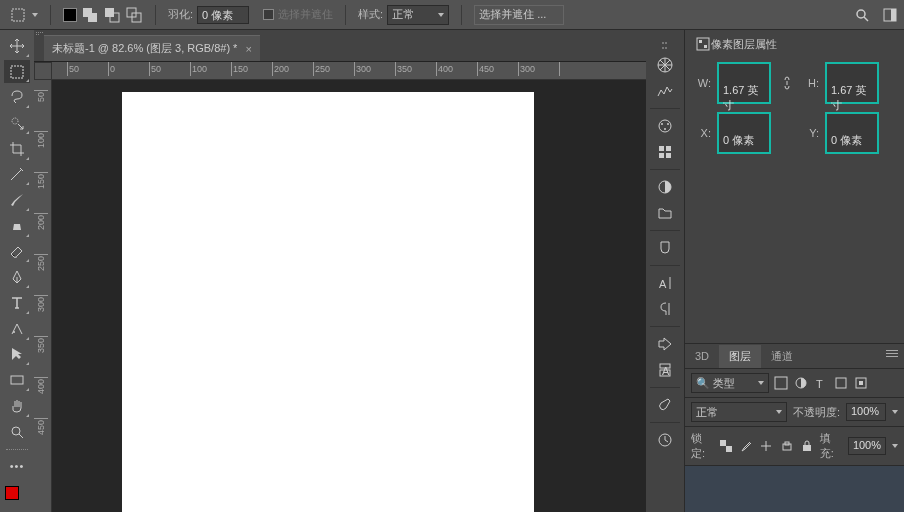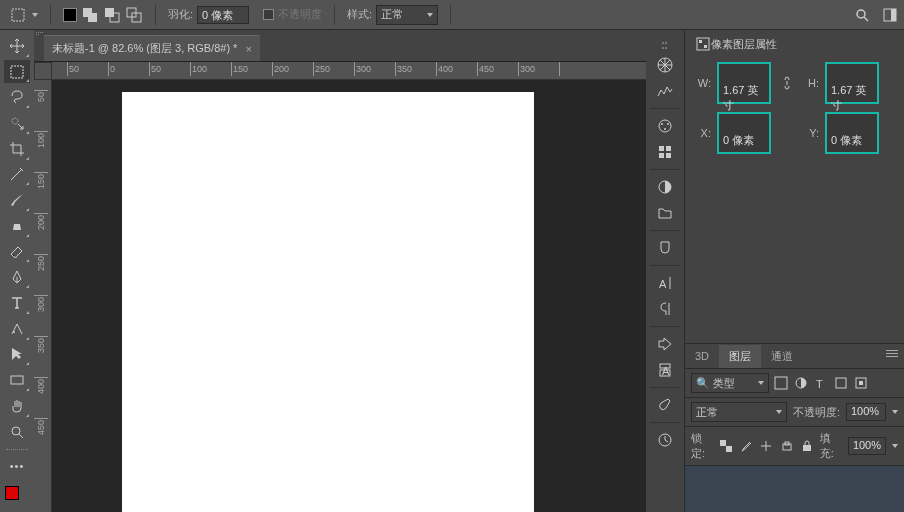--- a/index.html
+++ b/index.html
@@ -108,31 +108,36 @@
         </svg>
       </div>
   </div>
   <div class="vsep"></div>
   <div class="grp">
     <span class="lbl">羽化:</span>
     <div class="inp" style="width:52px">0 像素</div>
   </div>
   <div class="grp disabled">
     <div class="chk"></div>
-    <span class="lbl disabled">不透明度</span>
+    <span class="lbl disabled">选择并遮住</span>
   </div>
   <div class="vsep"></div>
   <div class="grp">
     <span class="lbl">样式:</span>
     <div class="sel" style="width:62px">
         <span>正常</span>
         <span class="chev"></span>
       </div>
   </div>
   <div class="vsep"></div>
+  <div class="grp">
+    <div class="sel" style="width:90px;background:#535353;border-color:#666">
+        <span>选择并遮住 ...</span>
+      </div>
+  </div>
   <div class="search">
     <div class="icbtn">
         <svg width="16" height="16">
           <circle cx="7" cy="7" r="4" fill="none" stroke="#ccc" stroke-width="1.5"></circle>
           <line x1="10" y1="10" x2="14" y2="14" stroke="#ccc" stroke-width="1.5"></line>
         </svg>
       </div>
     <div class="icbtn">
         <svg width="16" height="16">
           <rect x="2" y="2" width="12" height="12" fill="none" stroke="#ccc"></rect>

